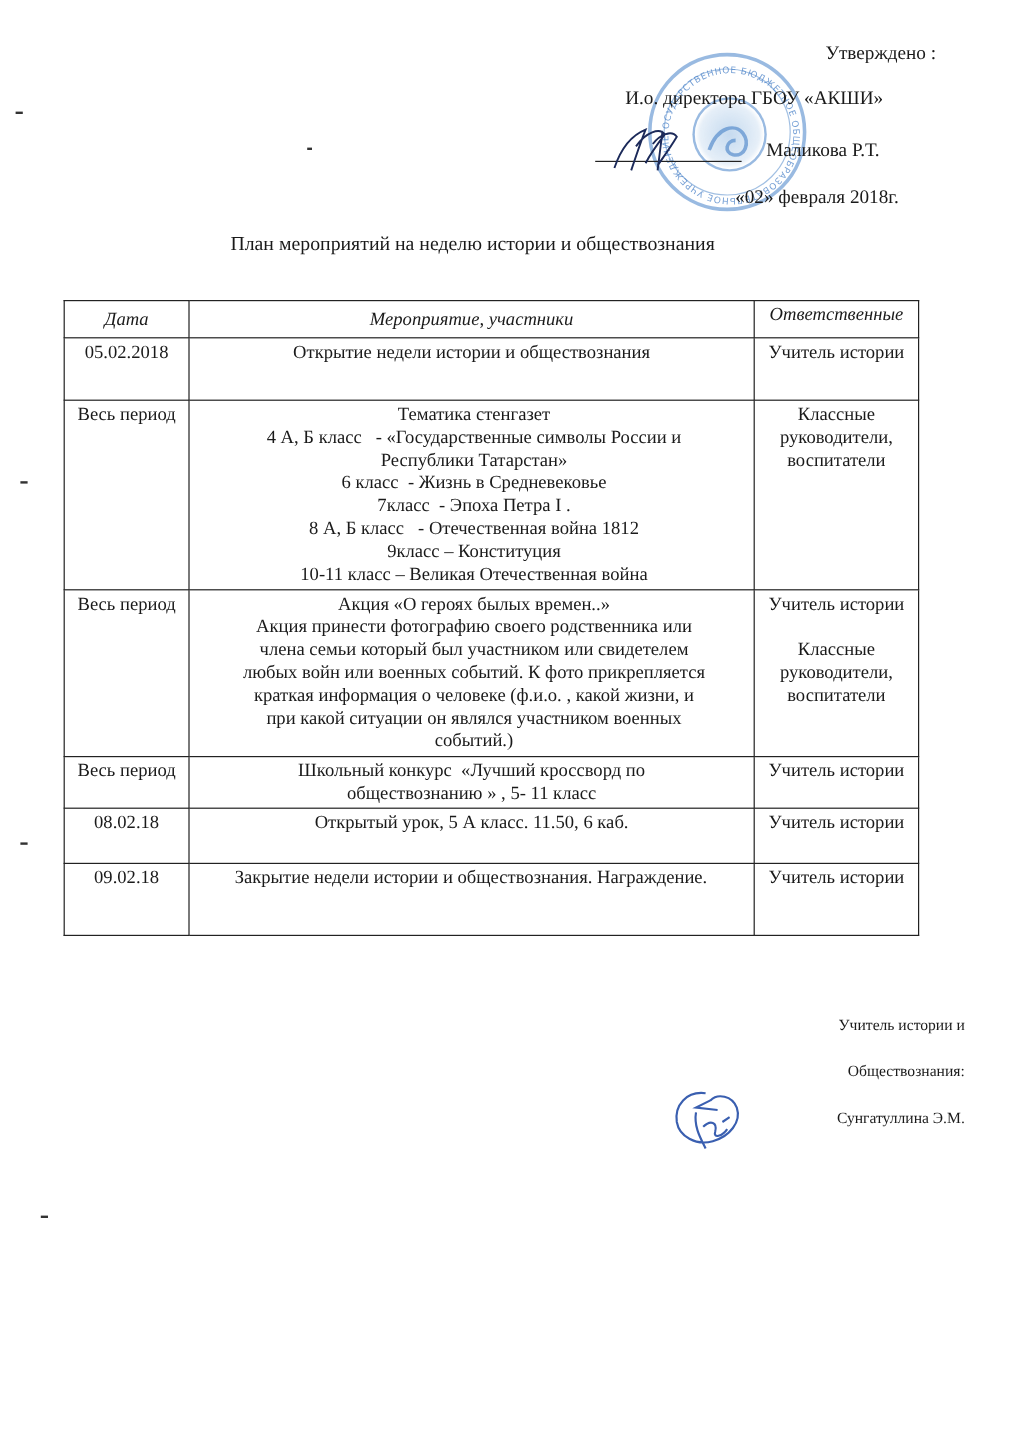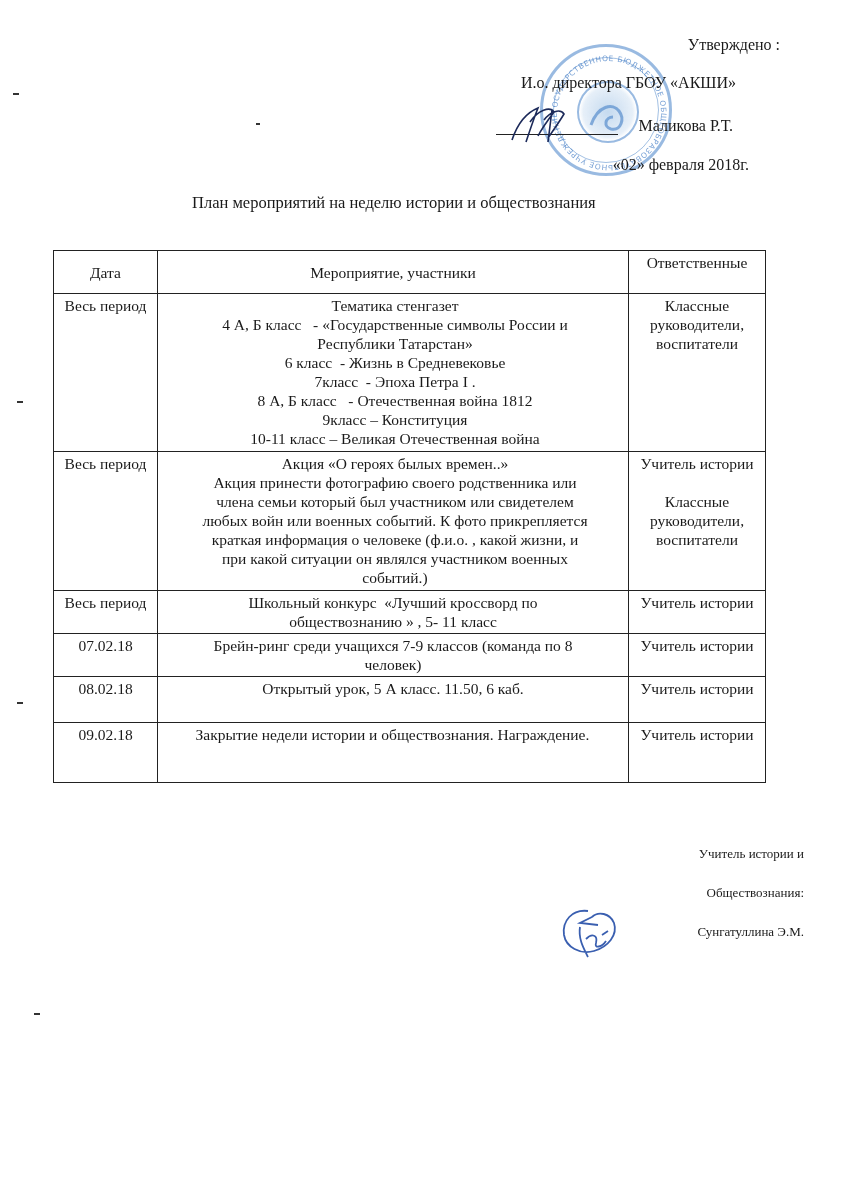--- a/index.html
+++ b/index.html
@@ -71,26 +71,35 @@
 
 <div class="abs title" style="left:192px; top:193px;">План мероприятий на неделю истории и обществознания</div>
 
 <table class="plan">
   <colgroup>
     <col class="col-date">
       <col>
       <col class="col-resp">
   </colgroup>
   <tbody>
-      <tr style="height:43px;">
+      <tr style="height:31px;font-style:italic;">
     <td class="c" style="vertical-align:middle;">Дата</td>
     <td class="c" style="vertical-align:middle;text-align:center;">Мероприятие, участники</td>
     <td class="c">Ответственные</td>
   </tr>
 
+  <tr style="height:52px;">
+    <td class="c">05.02.2018</td>
+    <td class="c">
+      <div>Открытие недели истории и обществознания</div>
+    </td>
+    <td class="c">
+      <div>Учитель истории</div>
+    </td>
+  </tr>
 
   <tr style="height:158px;">
     <td class="c">Весь период</td>
     <td class="l">
       <div>Тематика стенгазет</div>
       <div style="white-space:pre;">4 А, Б класс   - «Государственные символы России и</div>
       <div>Республики Татарстан»</div>
       <div style="white-space:pre;">6 класс  - Жизнь в Средневековье</div>
       <div style="white-space:pre;">7класс  - Эпоха Петра I .</div>
       <div style="white-space:pre;">8 А, Б класс   - Отечественная война 1812</div>
@@ -128,30 +137,20 @@
     <td class="c">Весь период</td>
     <td class="c">
       <div style="white-space:pre;">Школьный конкурс  «Лучший кроссворд по</div>
       <div>обществознанию » , 5- 11 класс</div>
     </td>
     <td class="c">
       <div>Учитель истории</div>
     </td>
   </tr>
 
-  <tr style="height:38px;">
-    <td class="c">07.02.18</td>
-    <td class="c">
-      <div>Брейн-ринг среди учащихся 7-9 классов (команда по 8</div>
-      <div>человек)</div>
-    </td>
-    <td class="c">
-      <div>Учитель истории</div>
-    </td>
-  </tr>
 
   <tr style="height:46px;">
     <td class="c">08.02.18</td>
     <td class="c">
       <div>Открытый урок, 5 А класс. 11.50, 6 каб.</div>
     </td>
     <td class="c">
       <div>Учитель истории</div>
     </td>
   </tr>

